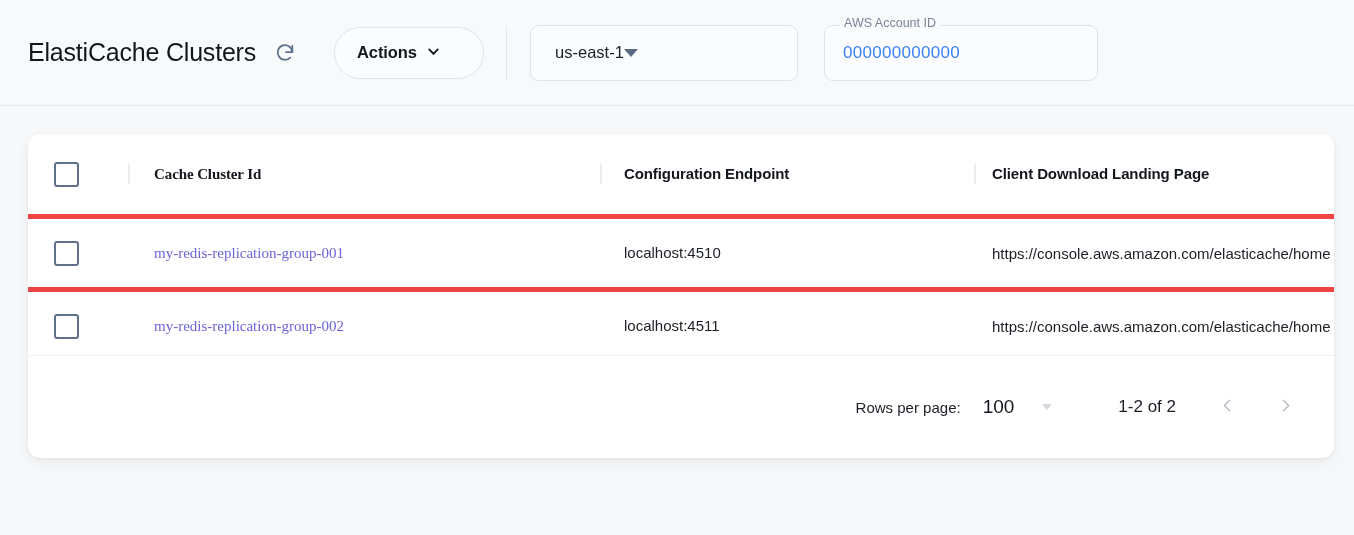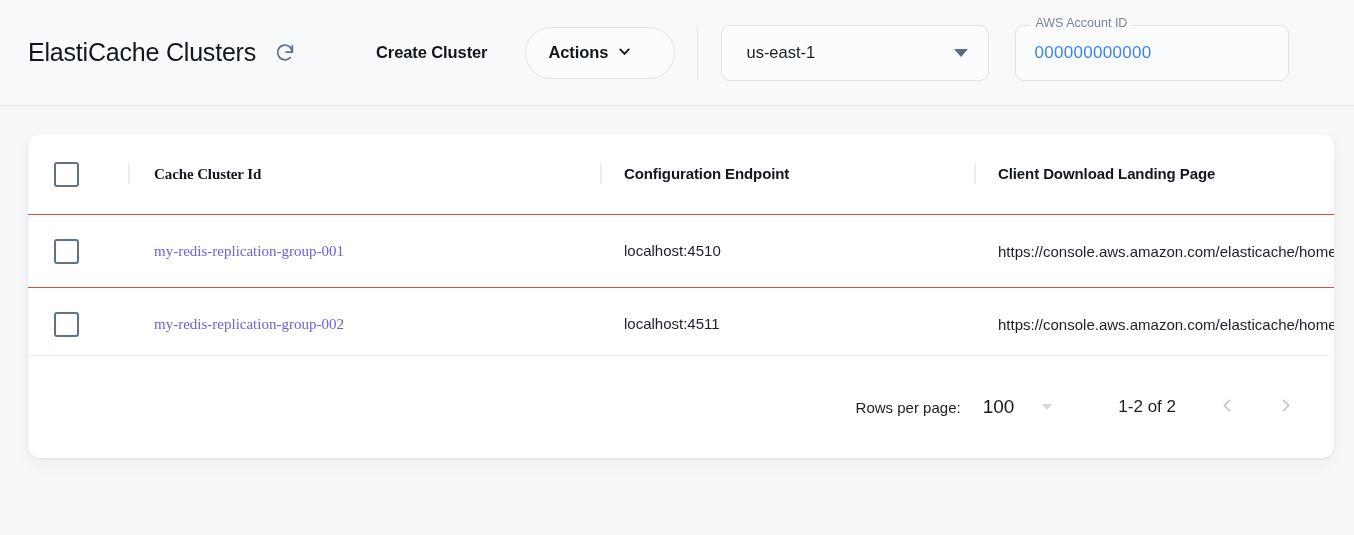--- a/index.html
+++ b/index.html
@@ -83,21 +83,21 @@
 
   .region-select {
     margin-left: 23px;
     width: 268px;
     height: 56px;
     background: #fbfcfd;
     border: 1px solid #dfe3e8;
     border-radius: 9px;
     display: flex;
     align-items: center;
-    justify-content: space-between;
+    justify-content: flex-start;
     padding: 0 20px 0 24px;
     cursor: pointer;
     font-family: inherit;
   }
   .region-value { font-size: 16.5px; color: #1b1f26; }
   .caret-down {
     width: 0; height: 0;
     border-left: 7px solid transparent;
     border-right: 7px solid transparent;
     border-top: 8px solid #5b6b84;
@@ -145,21 +145,21 @@
     overflow: hidden;
   }
 
   .row {
     display: flex;
     align-items: center;
     height: 74px;
     padding-left: 26px;
   }
   .row.header { height: 80px; }
-  .row.data { border-top: 1px solid #ef4444; height: 73px; }
+  .row.data { border-top: 5px solid #ef4444; height: 73px; }
 
   .cell-check {
     width: 74px;
     flex: 0 0 74px;
     display: flex;
     align-items: center;
   }
   .checkbox {
     width: 25px; height: 25px;
     border: 2px solid #5f718b;
@@ -170,21 +170,21 @@
 
   .col-sep {
     width: 2px;
     height: 20px;
     background: #e9ecf0;
     flex: 0 0 2px;
   }
 
   .col-1 { flex: 0 0 470px; padding-left: 24px; font-family: Liberation Serif, serif; }
   .col-2 { flex: 0 0 372px; padding-left: 22px; }
-  .col-3 { flex: 1 1 auto; padding-left: 22px; min-width: 0; }
+  .col-3 { flex: 1 1 auto; padding-left: 16px; min-width: 0; }
 
   .th {
     font-size: 15px;
     font-weight: bold;
     color: #13171d;
     letter-spacing: -0.1px;
     white-space: nowrap;
   }
   .td {
     font-size: 15px;
@@ -255,21 +255,20 @@
 
   <button class="refresh-btn">
     <span>
       <svg width="22" height="22" viewBox="0 0 24 24" fill="none" stroke="#5f718b" stroke-width="1.9" stroke-linecap="round" stroke-linejoin="round">
         <path d="M20 11a8 8 0 1 0-2.3 6"></path>
         <polyline points="20 4 20 11 13.2 11"></polyline>
       </svg>
     </span>
   </button>
 
-  <button class="create-btn">Create Cluster</button>
 
   <button class="actions-btn">
     <span class="actions-label">Actions</span>
     <span>
       <svg width="17" height="17" viewBox="0 0 24 24" fill="none" stroke="#13171d" stroke-width="2.6" stroke-linecap="round" stroke-linejoin="round">
         <polyline points="6 9 12 15.5 18 9"></polyline>
       </svg>
     </span>
   </button>
 

